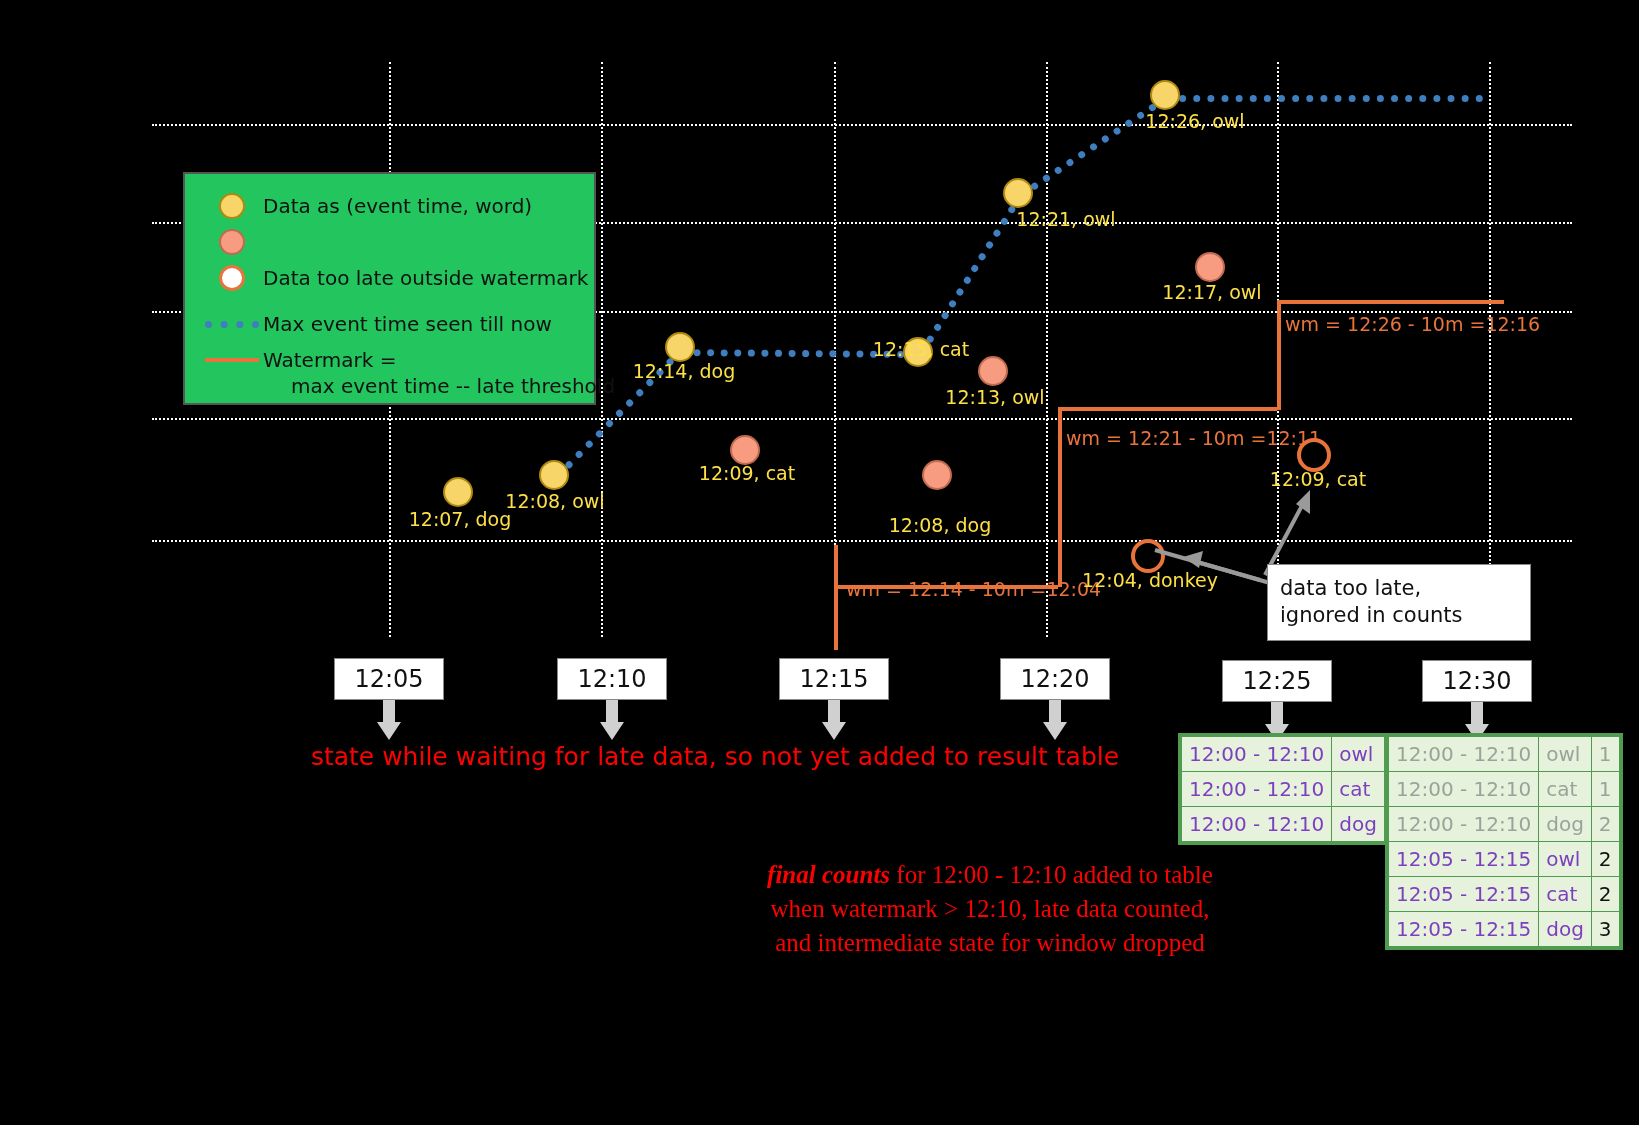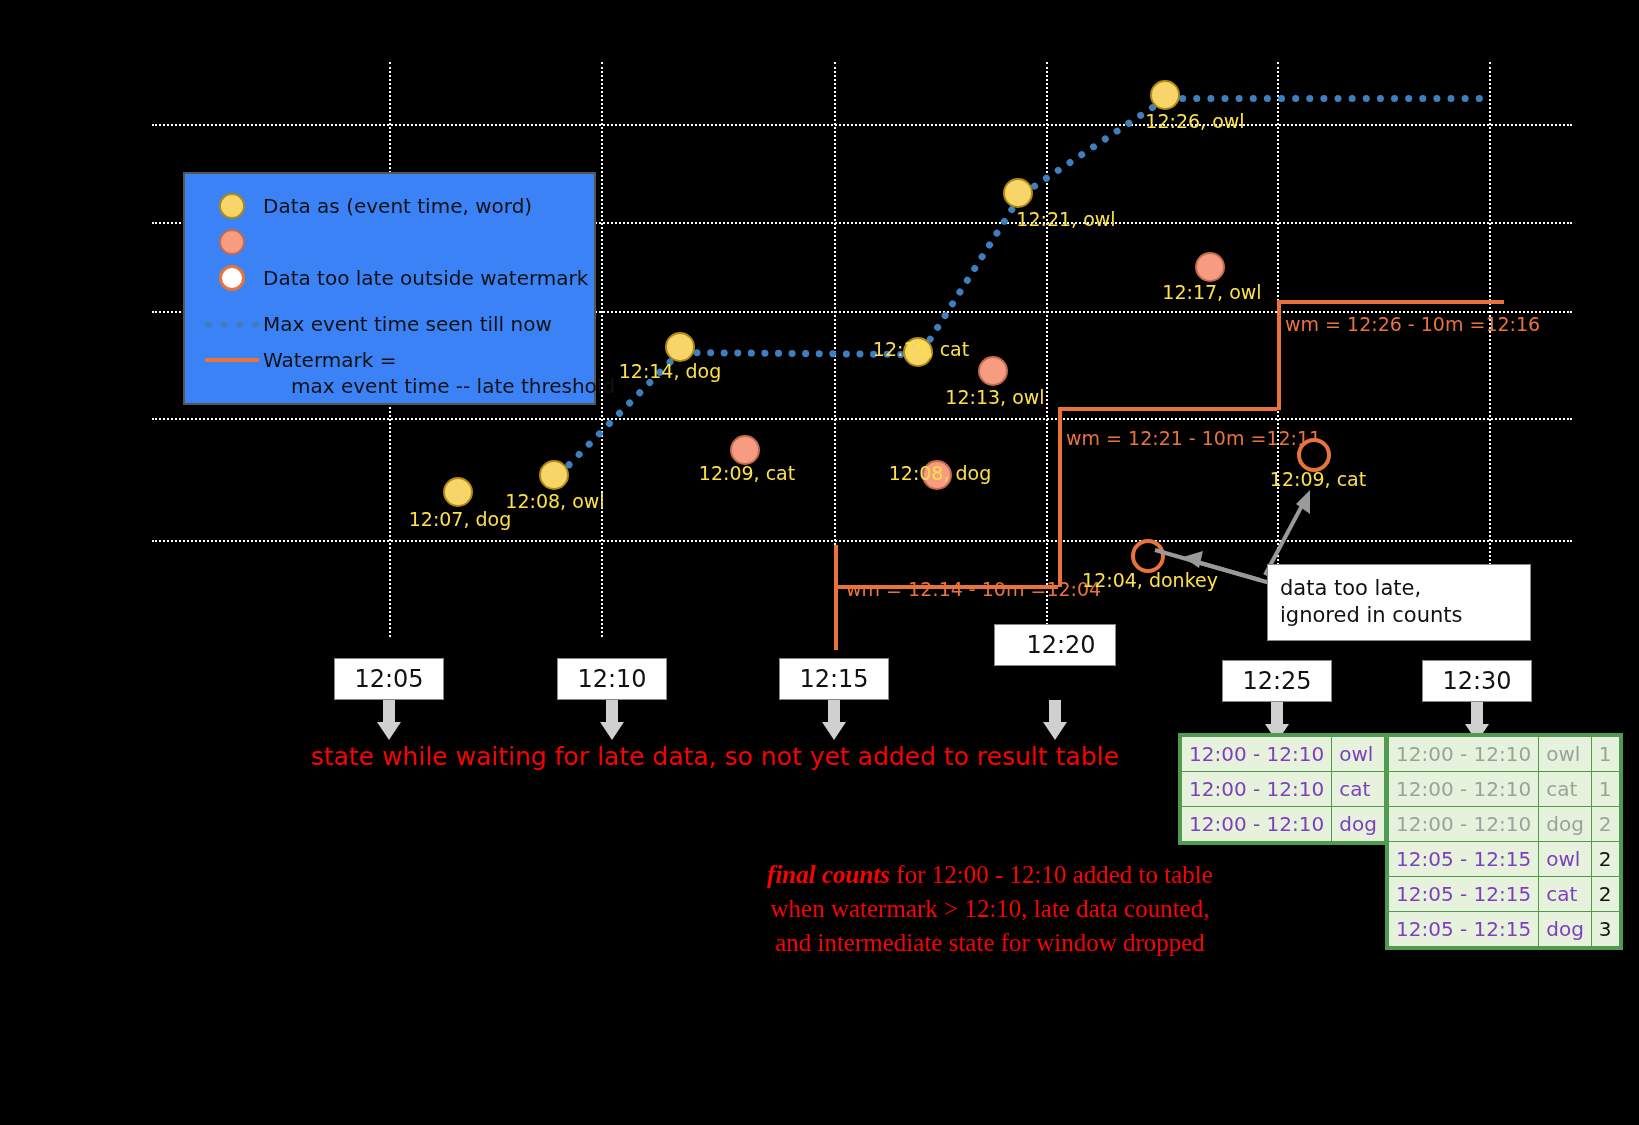--- a/index.html
+++ b/index.html
@@ -85,21 +85,21 @@
     white-space: nowrap;
   }
 
   
   #legend {
     position: absolute;
     left: 183px;
     top: 172px;
     width: 413px;
     height: 233px;
-    background: #3b82f6;
+    background: #22c55e;
     border: 2px solid #555;
     box-sizing: border-box;
     padding: 14px 16px;
   }
   .leg-row {
     display: flex;
     align-items: center;
     height: 36px;
   }
   .leg-swatch {
@@ -251,27 +251,27 @@
   <div class="pt ontime" style="left:458px;  top:492px;"></div>
   <div class="ptlabel" style="left:460px; top:508px;">12:07, dog</div>
 
   <div class="pt ontime" style="left:554px;  top:475px;"></div>
   <div class="ptlabel" style="left:555px; top:490px;">12:08, owl</div>
 
   <div class="pt late" style="left:745px;  top:450px;"></div>
   <div class="ptlabel" style="left:747px; top:462px;">12:09, cat</div>
 
   <div class="pt ontime" style="left:680px;  top:347px;"></div>
-  <div class="ptlabel" style="left:670px; top:360px;">12:14, dog</div>
+  <div class="ptlabel" style="left:684px; top:360px;">12:14, dog</div>
 
   <div class="pt ontime" style="left:918px;  top:352px;"></div>
   <div class="ptlabel" style="left:921px; top:338px;">12:15, cat</div>
 
   <div class="pt late" style="left:937px;  top:475px;"></div>
-  <div class="ptlabel" style="left:940px; top:462px;">12:08, dog</div>
+  <div class="ptlabel" style="left:940px; top:514px;">12:08, dog</div>
 
   <div class="pt late" style="left:993px;  top:371px;"></div>
   <div class="ptlabel" style="left:995px; top:386px;">12:13, owl</div>
 
   <div class="pt ontime" style="left:1018px; top:193px;"></div>
   <div class="ptlabel" style="left:1066px; top:208px;">12:21, owl</div>
 
   <div class="pt late" style="left:1210px; top:267px;"></div>
   <div class="ptlabel" style="left:1212px; top:281px;">12:17, owl</div>
 
@@ -328,21 +328,21 @@
           <span class="line-solid"></span>
         </span>
       <span class="leg-text">Watermark =</span>
     </div>
     <div class="leg-sub">max event time -- late threshold</div>
   </div>
 
   <div class="tick" style="left:389px;  top:658px;">12:05</div>
   <div class="tick" style="left:612px;  top:658px;">12:10</div>
   <div class="tick" style="left:834px;  top:658px;">12:15</div>
-  <div class="tick" style="left:1055px; top:624px;padding-left:12px;">12:20</div>
+  <div class="tick" style="left:1055px; top:658px;">12:20</div>
   <div class="tick" style="left:1277px; top:660px;">12:25</div>
   <div class="tick" style="left:1477px; top:660px;">12:30</div>
 
   <svg class="arrow-down" style="left:389px;  top:700px; width:24px; height:40px;">
       <polygon points="6,0 18,0 18,22 24,22 12,40 0,22 6,22" fill="#d0d0d0"></polygon>
     </svg>
   <svg class="arrow-down" style="left:612px;  top:700px; width:24px; height:40px;">
       <polygon points="6,0 18,0 18,22 24,22 12,40 0,22 6,22" fill="#d0d0d0"></polygon>
     </svg>
   <svg class="arrow-down" style="left:834px;  top:700px; width:24px; height:40px;">

